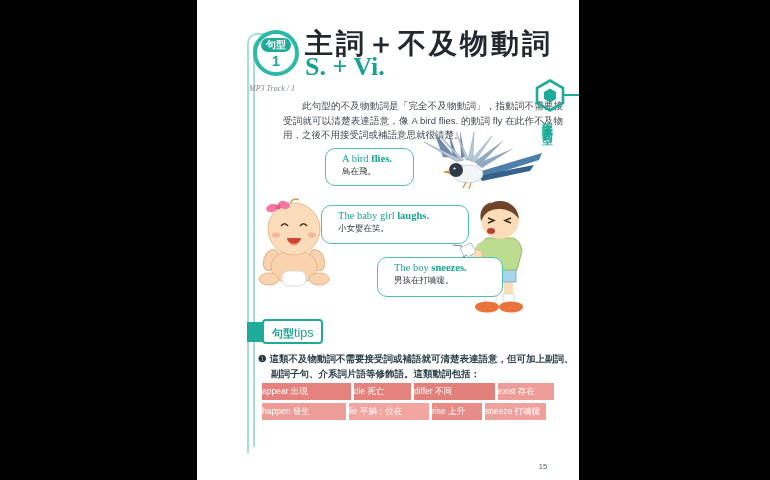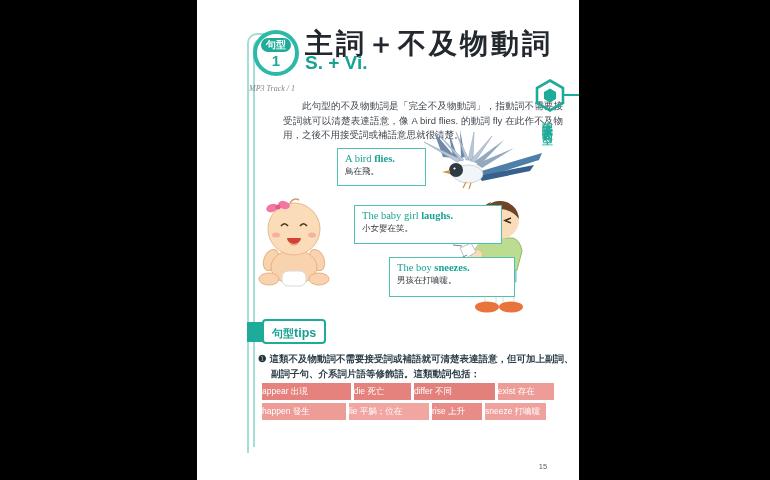--- a/index.html
+++ b/index.html
@@ -20,48 +20,48 @@
     border:4px solid #2db9a8;border-radius:50%;box-sizing:border-box;text-align:center;z-index:3;}
   .badge-label{display:inline-block;margin-top:4px;background:#1fab99;color:#fff;font-size:10px;
     font-weight:bold;padding:1px 5px;border-radius:8px;line-height:12px;}
   .badge-number{color:#1fab99;font-weight:bold;font-size:15px;line-height:1;margin-top:1px;}
   .mp3{position:absolute;left:52px;top:84px;font-family:"Liberation Serif",serif;font-style:italic;
     font-size:8px;color:#7d868c;white-space:nowrap;}
 
   
   .title-zh{position:absolute;left:108px;top:25px;font-family:"Liberation Serif",serif;font-weight:bold;
     font-size:28px;letter-spacing:3px;color:#23282e;white-space:nowrap;}
-  .title-formula{position:absolute;left:108px;top:52px;font-family:Liberation Sans, sans-serif;
-    font-weight:bold;font-size:19px;color:#17a392;white-space:nowrap;}
+  .title-formula{position:absolute;left:108px;top:52px;font-family:Liberation Serif, serif;
+    font-weight:bold;font-size:26px;color:#17a392;white-space:nowrap;}
 
   .intro{position:absolute;left:86px;top:99px;width:280px;font-size:9.5px;line-height:1.55;
     color:#3f464e;text-indent:2em;text-align:justify;}
 
   
-  .example-box{position:absolute;background:#fff;border:1.5px solid #4fc1b0;border-radius:0;
-    padding:4px 7px;box-sizing:border-box;z-index:2;margin-left:12px;}
+  .example-box{position:absolute;background:#fff;border:1.5px solid #4fc1b0;border-radius:10px;
+    padding:4px 16px;box-sizing:border-box;z-index:2;}
   .ex1{left:128px;top:148px;width:89px;height:38px;}
-  .ex2{left:145px;top:205px;width:148px;height:39px;}
+  .ex2{left:124px;top:205px;width:148px;height:39px;}
   .ex3{left:180px;top:257px;width:126px;height:40px;}
   .ex-en{font-family:"Liberation Serif",serif;color:#17a392;font-size:10.5px;white-space:nowrap;}
   .ex-en .verb{font-weight:bold;}
   .ex-zh{font-size:8.5px;color:#2f353b;margin-top:2px;white-space:nowrap;}
 
   
   .illus{position:absolute;z-index:1;}
   .bird{left:219px;top:130px;width:130px;height:72px;}
   .baby{left:59px;top:197px;width:76px;height:92px;}
   .boy{left:250px;top:191px;width:94px;height:125px;}
 
   
   .tips-tab{position:absolute;left:50px;top:322px;width:17px;height:20px;background:#1fab99;z-index:3;}
   .tips-box{position:absolute;left:65px;top:319px;height:25px;border:2px solid #1fab99;border-radius:4px;
     background:#fff;padding:0 8px;line-height:21px;box-sizing:border-box;z-index:3;white-space:nowrap;}
   .tips-zh{color:#17a392;font-size:11px;font-weight:bold;}
-  .tips-en{color:#17a392;font-size:12.5px;font-weight:bold;}
+  .tips-en{color:#17a392;font-size:12.5px;font-weight:normal;}
 
   
   .bullet{position:absolute;left:61px;top:352px;width:306px;font-size:9.5px;font-weight:bold;
     color:#2c3e48;line-height:1.55;padding-left:13px;text-indent:-13px;box-sizing:content-box;}
   .bullet-marker{color:#22343c;margin-right:3px;}
 
   
   .verb-table{position:absolute;left:65px;top:383px;width:292px;display:flex;flex-direction:column;gap:3px;}
   .vt-row{display:flex;gap:3px;}
   .vt-cell{height:17px;line-height:17px;color:#fff;font-size:8.5px;

